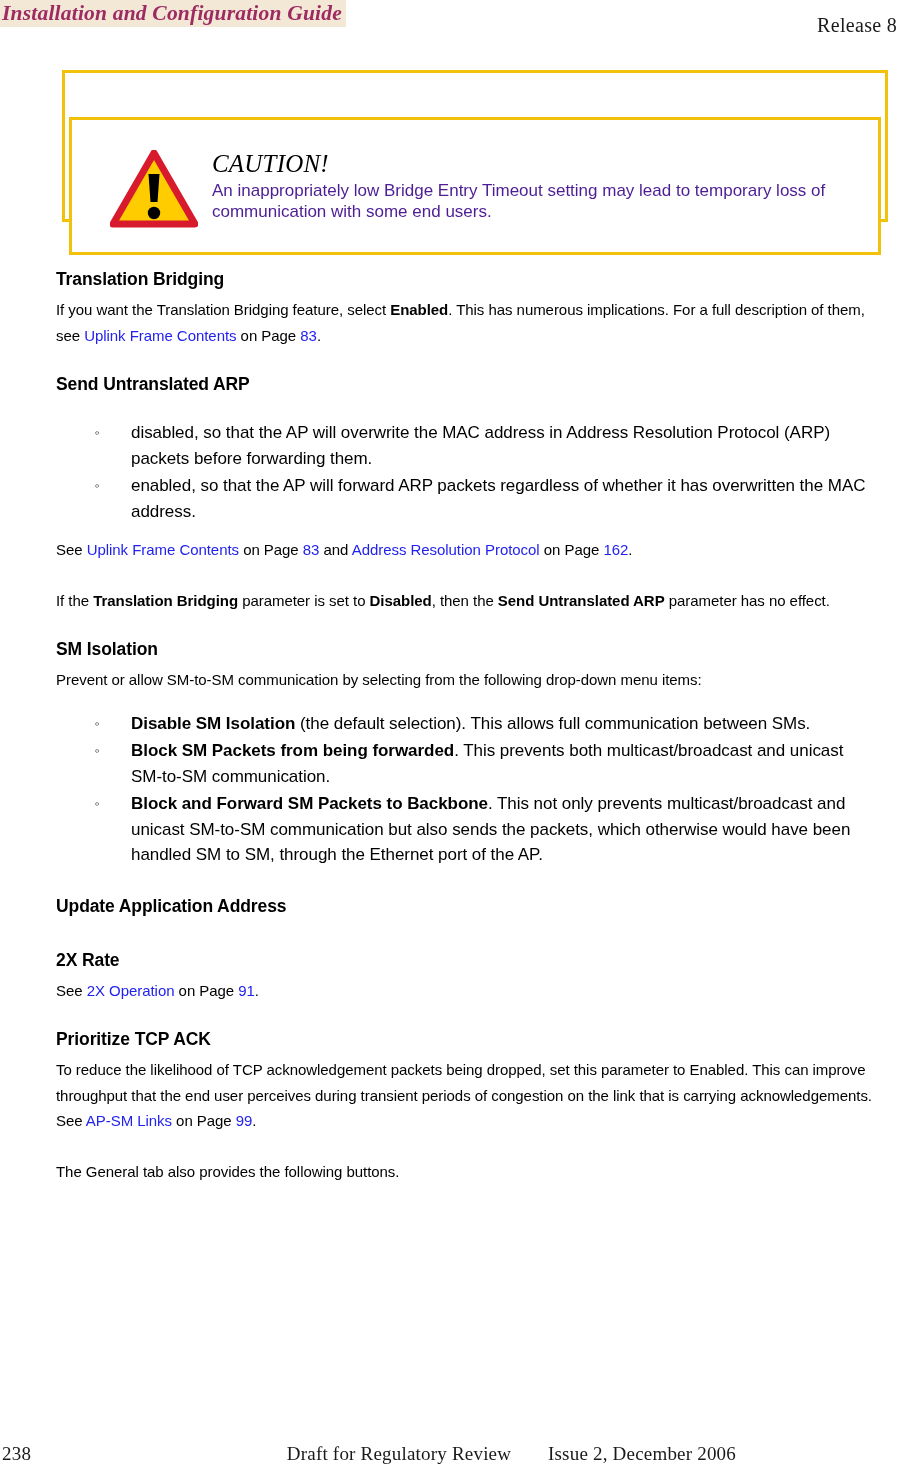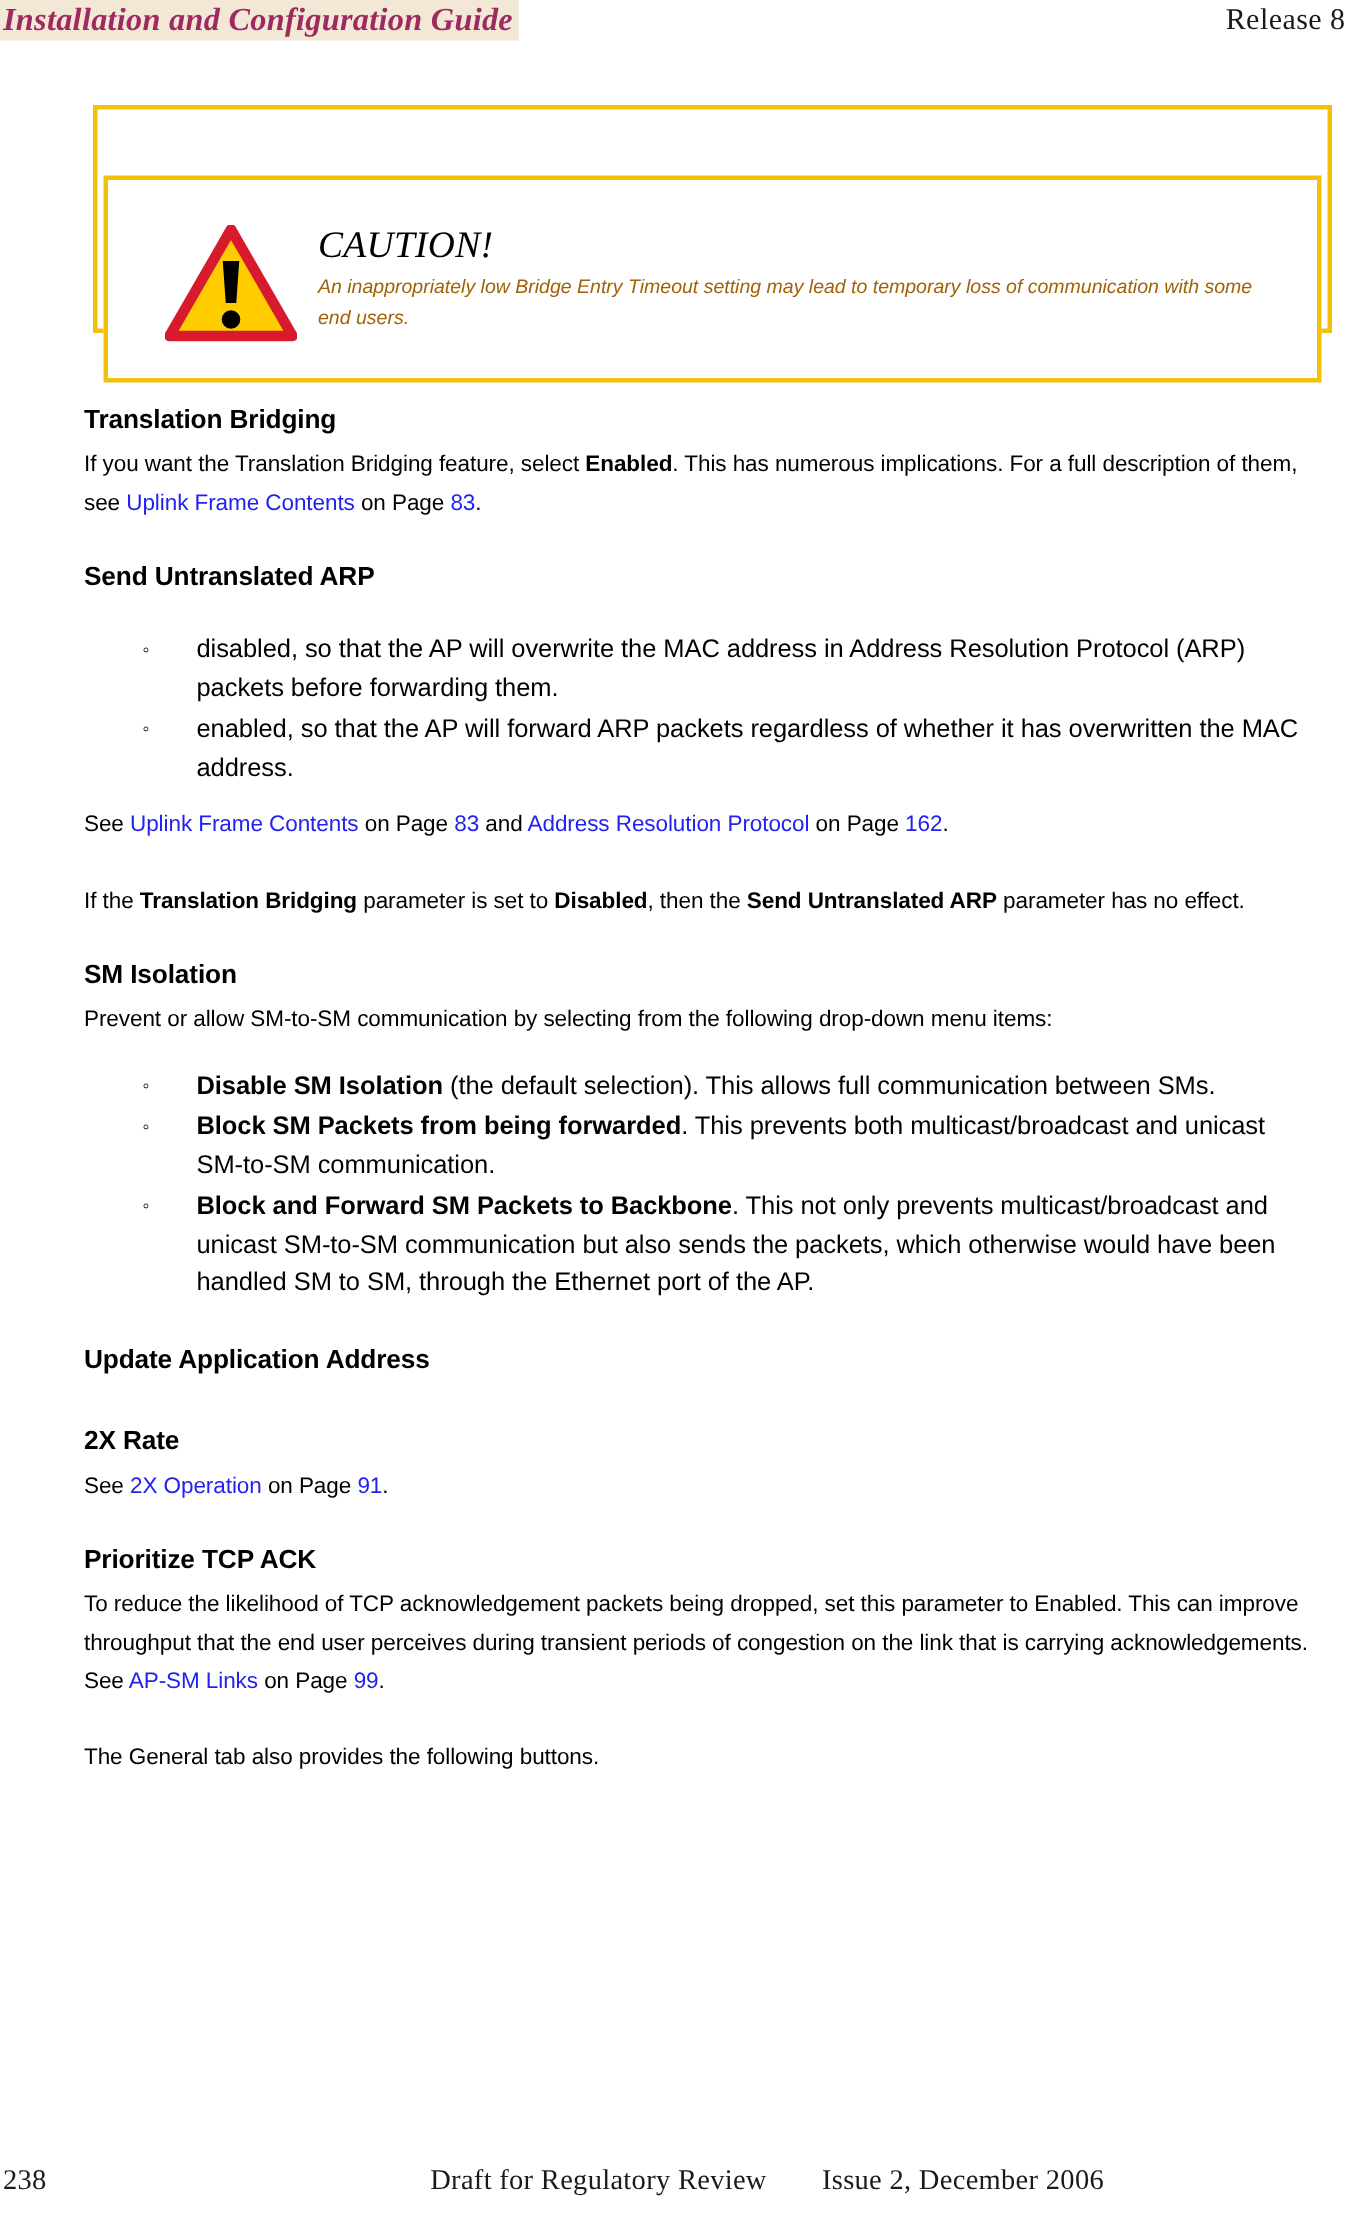--- a/index.html
+++ b/index.html
@@ -37,21 +37,21 @@
     line-height: 24px;
     padding: 1px 4px 2px 2px;
     white-space: nowrap;
     letter-spacing: 0.2px;
   }
   .header-release {
     font-family: "Liberation Serif", serif;
     font-size: 20px;
     color: #1a1a1a;
     line-height: 24px;
-    padding-top: 1px;
+    padding-top: 13px;
     padding-right: 2px;
     white-space: nowrap;
     letter-spacing: 0.3px;
   }
 
   
   .caution-box {
     position: absolute;
     left: 62px;
     top: 70px;
@@ -87,26 +87,25 @@
     font-family: "Liberation Serif", serif;
     font-style: italic;
     font-size: 25px;
     color: #000000;
     line-height: 28px;
     margin: 0 0 2px 0;
     letter-spacing: 0.2px;
   }
   .caution-text {
     font-family: "Liberation Sans", sans-serif;
-    font-size: 13px;
-    color: #a16207;
+    font-size: 17px;
+    color: #4c1d95;
     line-height: 21px;
     margin: 0;
     max-width: 650px;
-    font-style: italic;
   }
 
   
   .content {
     position: absolute;
     left: 56px;
     top: 268px;
     width: 822px;
   }
   h3.section-heading {

